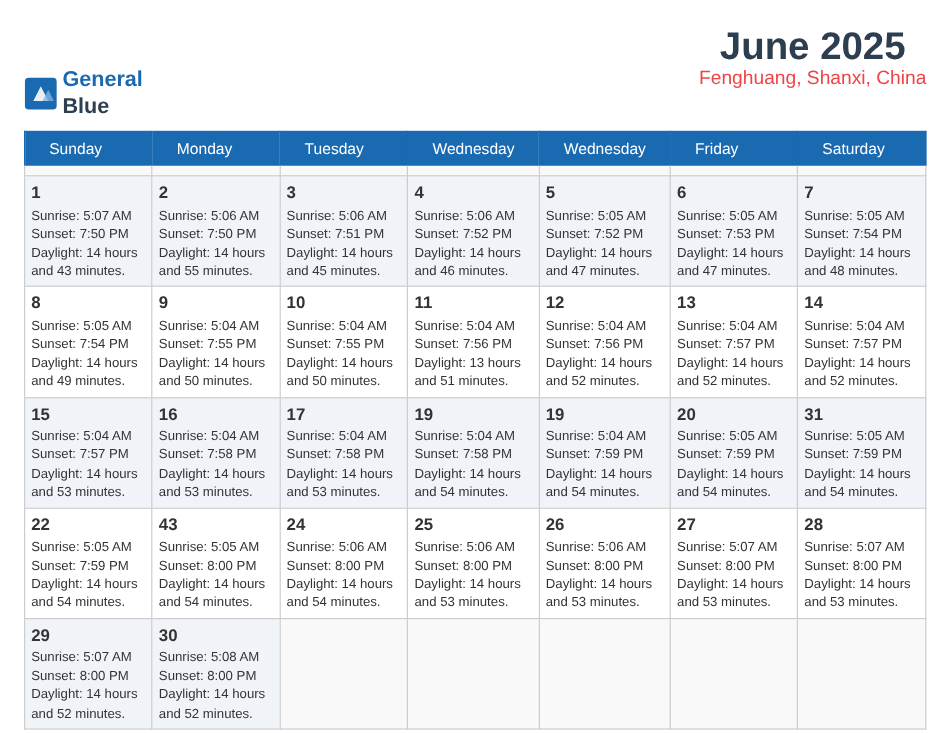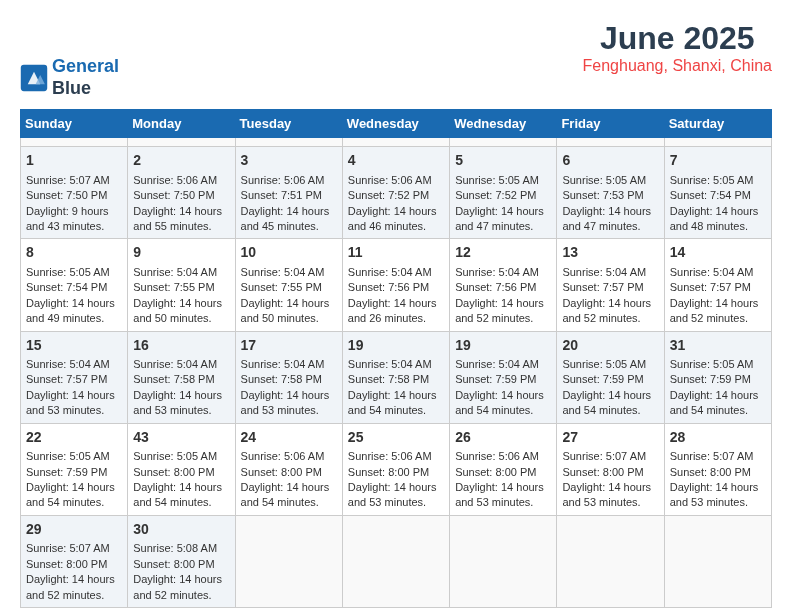--- a/index.html
+++ b/index.html
@@ -48,24 +48,24 @@
       color: #ef4444;
     }
     table {
       width: 100%;
       border-collapse: collapse;
       font-size: 11px;
     }
     thead tr th {
       background-color: #1a6ab1;
       color: #fff;
-      padding: 6px 4px;
+      padding: 6px 20px;
       text-align: left;
       font-size: 13px;
-      font-weight: bold;
+      font-weight: normal;
       border: 1px solid #1a6ab1;
     }
     tbody tr td {
       vertical-align: top;
       padding: 4px 5px;
       border: 1px solid #ccc;
       width: calc(100% / 7);
       min-height: 80px;
       background: #fff;
       color: #333;
@@ -121,33 +121,33 @@
       <tr>
         <td class="empty"></td>
         <td class="empty"></td>
         <td class="empty"></td>
         <td class="empty"></td>
         <td class="empty"></td>
         <td class="empty"></td>
         <td class="empty"></td>
       </tr>
       <tr>
-        <td><span class="day-num">1</span><span>Sunrise: 5:07 AM</span><br><span>Sunset: 7:50 PM</span><br><span>Daylight: 9 hours and 43 minutes.</span></td>
+        <td><span class="day-num">1</span><span>Sunrise: 5:07 AM</span><br><span>Sunset: 7:50 PM</span><br><span>Daylight: 14 hours and 43 minutes.</span></td>
         <td><span class="day-num">2</span><span>Sunrise: 5:06 AM</span><br><span>Sunset: 7:50 PM</span><br><span>Daylight: 14 hours and 55 minutes.</span></td>
         <td><span class="day-num">3</span><span>Sunrise: 5:06 AM</span><br><span>Sunset: 7:51 PM</span><br><span>Daylight: 14 hours and 45 minutes.</span></td>
         <td><span class="day-num">4</span><span>Sunrise: 5:06 AM</span><br><span>Sunset: 7:52 PM</span><br><span>Daylight: 14 hours and 46 minutes.</span></td>
         <td><span class="day-num">5</span><span>Sunrise: 5:05 AM</span><br><span>Sunset: 7:52 PM</span><br><span>Daylight: 14 hours and 47 minutes.</span></td>
         <td><span class="day-num">6</span><span>Sunrise: 5:05 AM</span><br><span>Sunset: 7:53 PM</span><br><span>Daylight: 14 hours and 47 minutes.</span></td>
         <td><span class="day-num">7</span><span>Sunrise: 5:05 AM</span><br><span>Sunset: 7:54 PM</span><br><span>Daylight: 14 hours and 48 minutes.</span></td>
       </tr>
       <tr>
         <td><span class="day-num">8</span><span>Sunrise: 5:05 AM</span><br><span>Sunset: 7:54 PM</span><br><span>Daylight: 14 hours and 49 minutes.</span></td>
         <td><span class="day-num">9</span><span>Sunrise: 5:04 AM</span><br><span>Sunset: 7:55 PM</span><br><span>Daylight: 14 hours and 50 minutes.</span></td>
         <td><span class="day-num">10</span><span>Sunrise: 5:04 AM</span><br><span>Sunset: 7:55 PM</span><br><span>Daylight: 14 hours and 50 minutes.</span></td>
-        <td><span class="day-num">11</span><span>Sunrise: 5:04 AM</span><br><span>Sunset: 7:56 PM</span><br><span>Daylight: 14 hours and 26 minutes.</span></td>
+        <td><span class="day-num">11</span><span>Sunrise: 5:04 AM</span><br><span>Sunset: 7:56 PM</span><br><span>Daylight: 13 hours and 51 minutes.</span></td>
         <td><span class="day-num">12</span><span>Sunrise: 5:04 AM</span><br><span>Sunset: 7:56 PM</span><br><span>Daylight: 14 hours and 52 minutes.</span></td>
         <td><span class="day-num">13</span><span>Sunrise: 5:04 AM</span><br><span>Sunset: 7:57 PM</span><br><span>Daylight: 14 hours and 52 minutes.</span></td>
         <td><span class="day-num">14</span><span>Sunrise: 5:04 AM</span><br><span>Sunset: 7:57 PM</span><br><span>Daylight: 14 hours and 52 minutes.</span></td>
       </tr>
       <tr>
         <td><span class="day-num">15</span><span>Sunrise: 5:04 AM</span><br><span>Sunset: 7:57 PM</span><br><span>Daylight: 14 hours and 53 minutes.</span></td>
         <td><span class="day-num">16</span><span>Sunrise: 5:04 AM</span><br><span>Sunset: 7:58 PM</span><br><span>Daylight: 14 hours and 53 minutes.</span></td>
         <td><span class="day-num">17</span><span>Sunrise: 5:04 AM</span><br><span>Sunset: 7:58 PM</span><br><span>Daylight: 14 hours and 53 minutes.</span></td>
         <td><span class="day-num">19</span><span>Sunrise: 5:04 AM</span><br><span>Sunset: 7:58 PM</span><br><span>Daylight: 14 hours and 54 minutes.</span></td>
         <td><span class="day-num">19</span><span>Sunrise: 5:04 AM</span><br><span>Sunset: 7:59 PM</span><br><span>Daylight: 14 hours and 54 minutes.</span></td>

